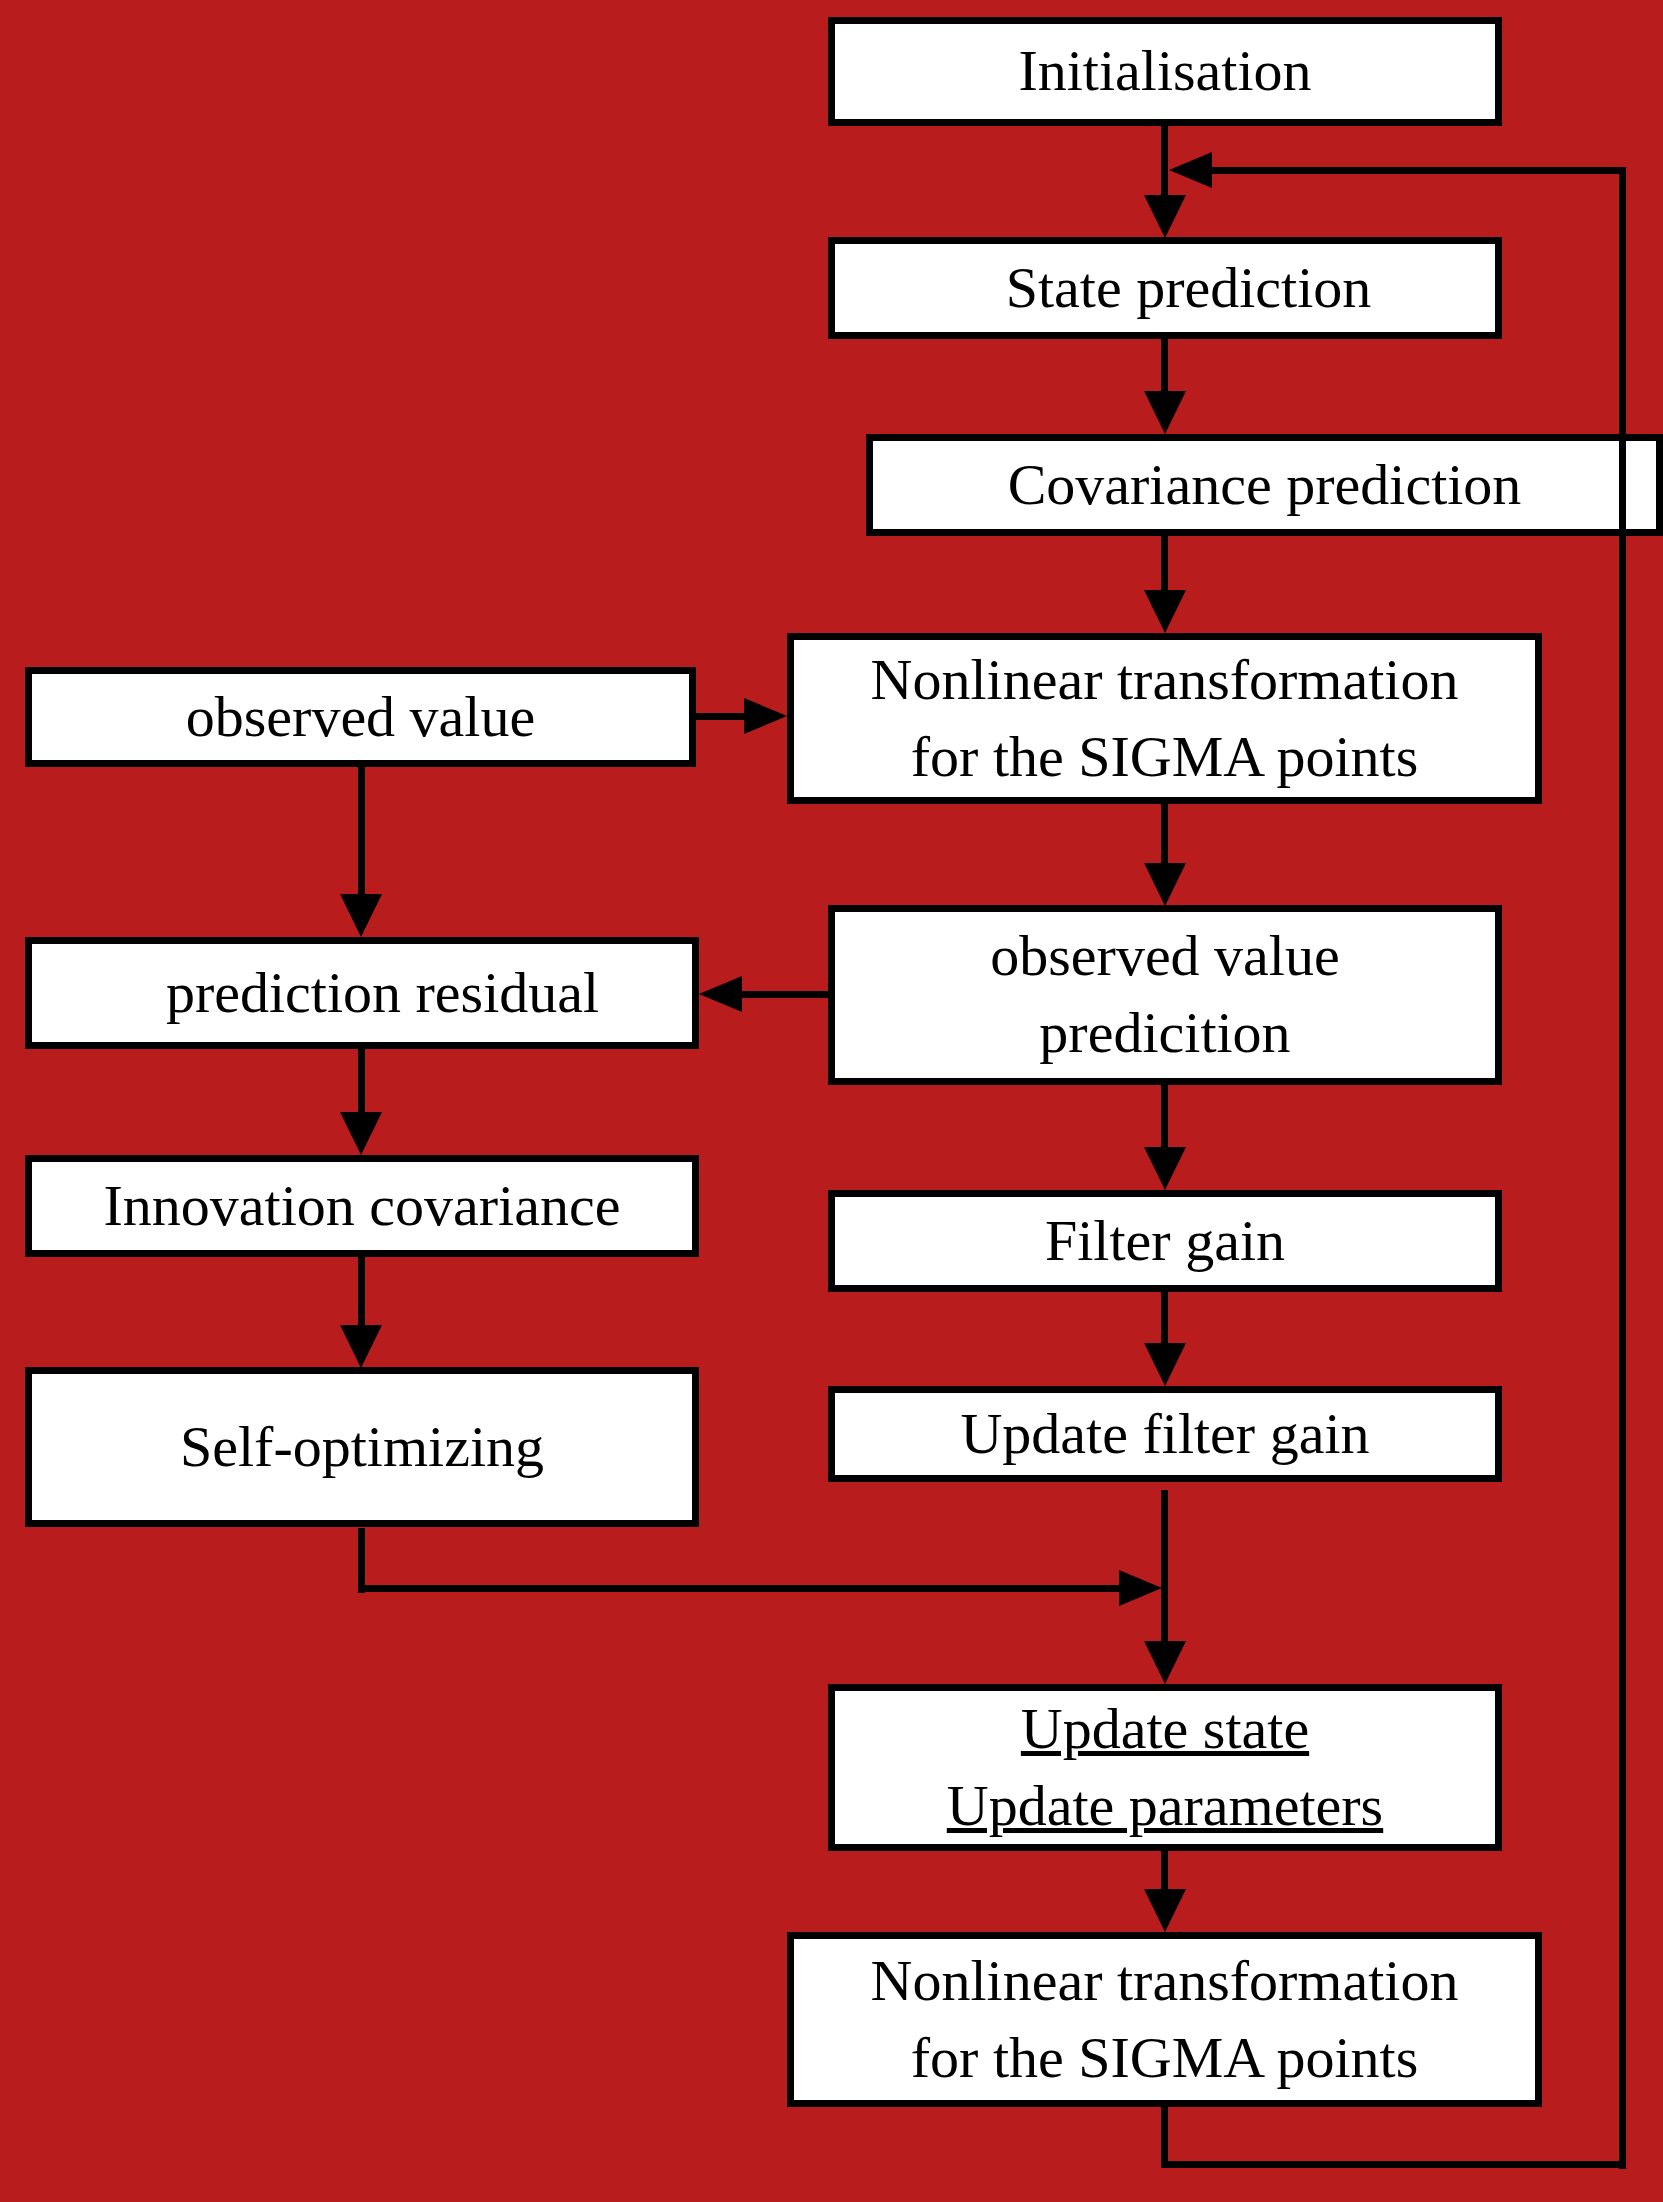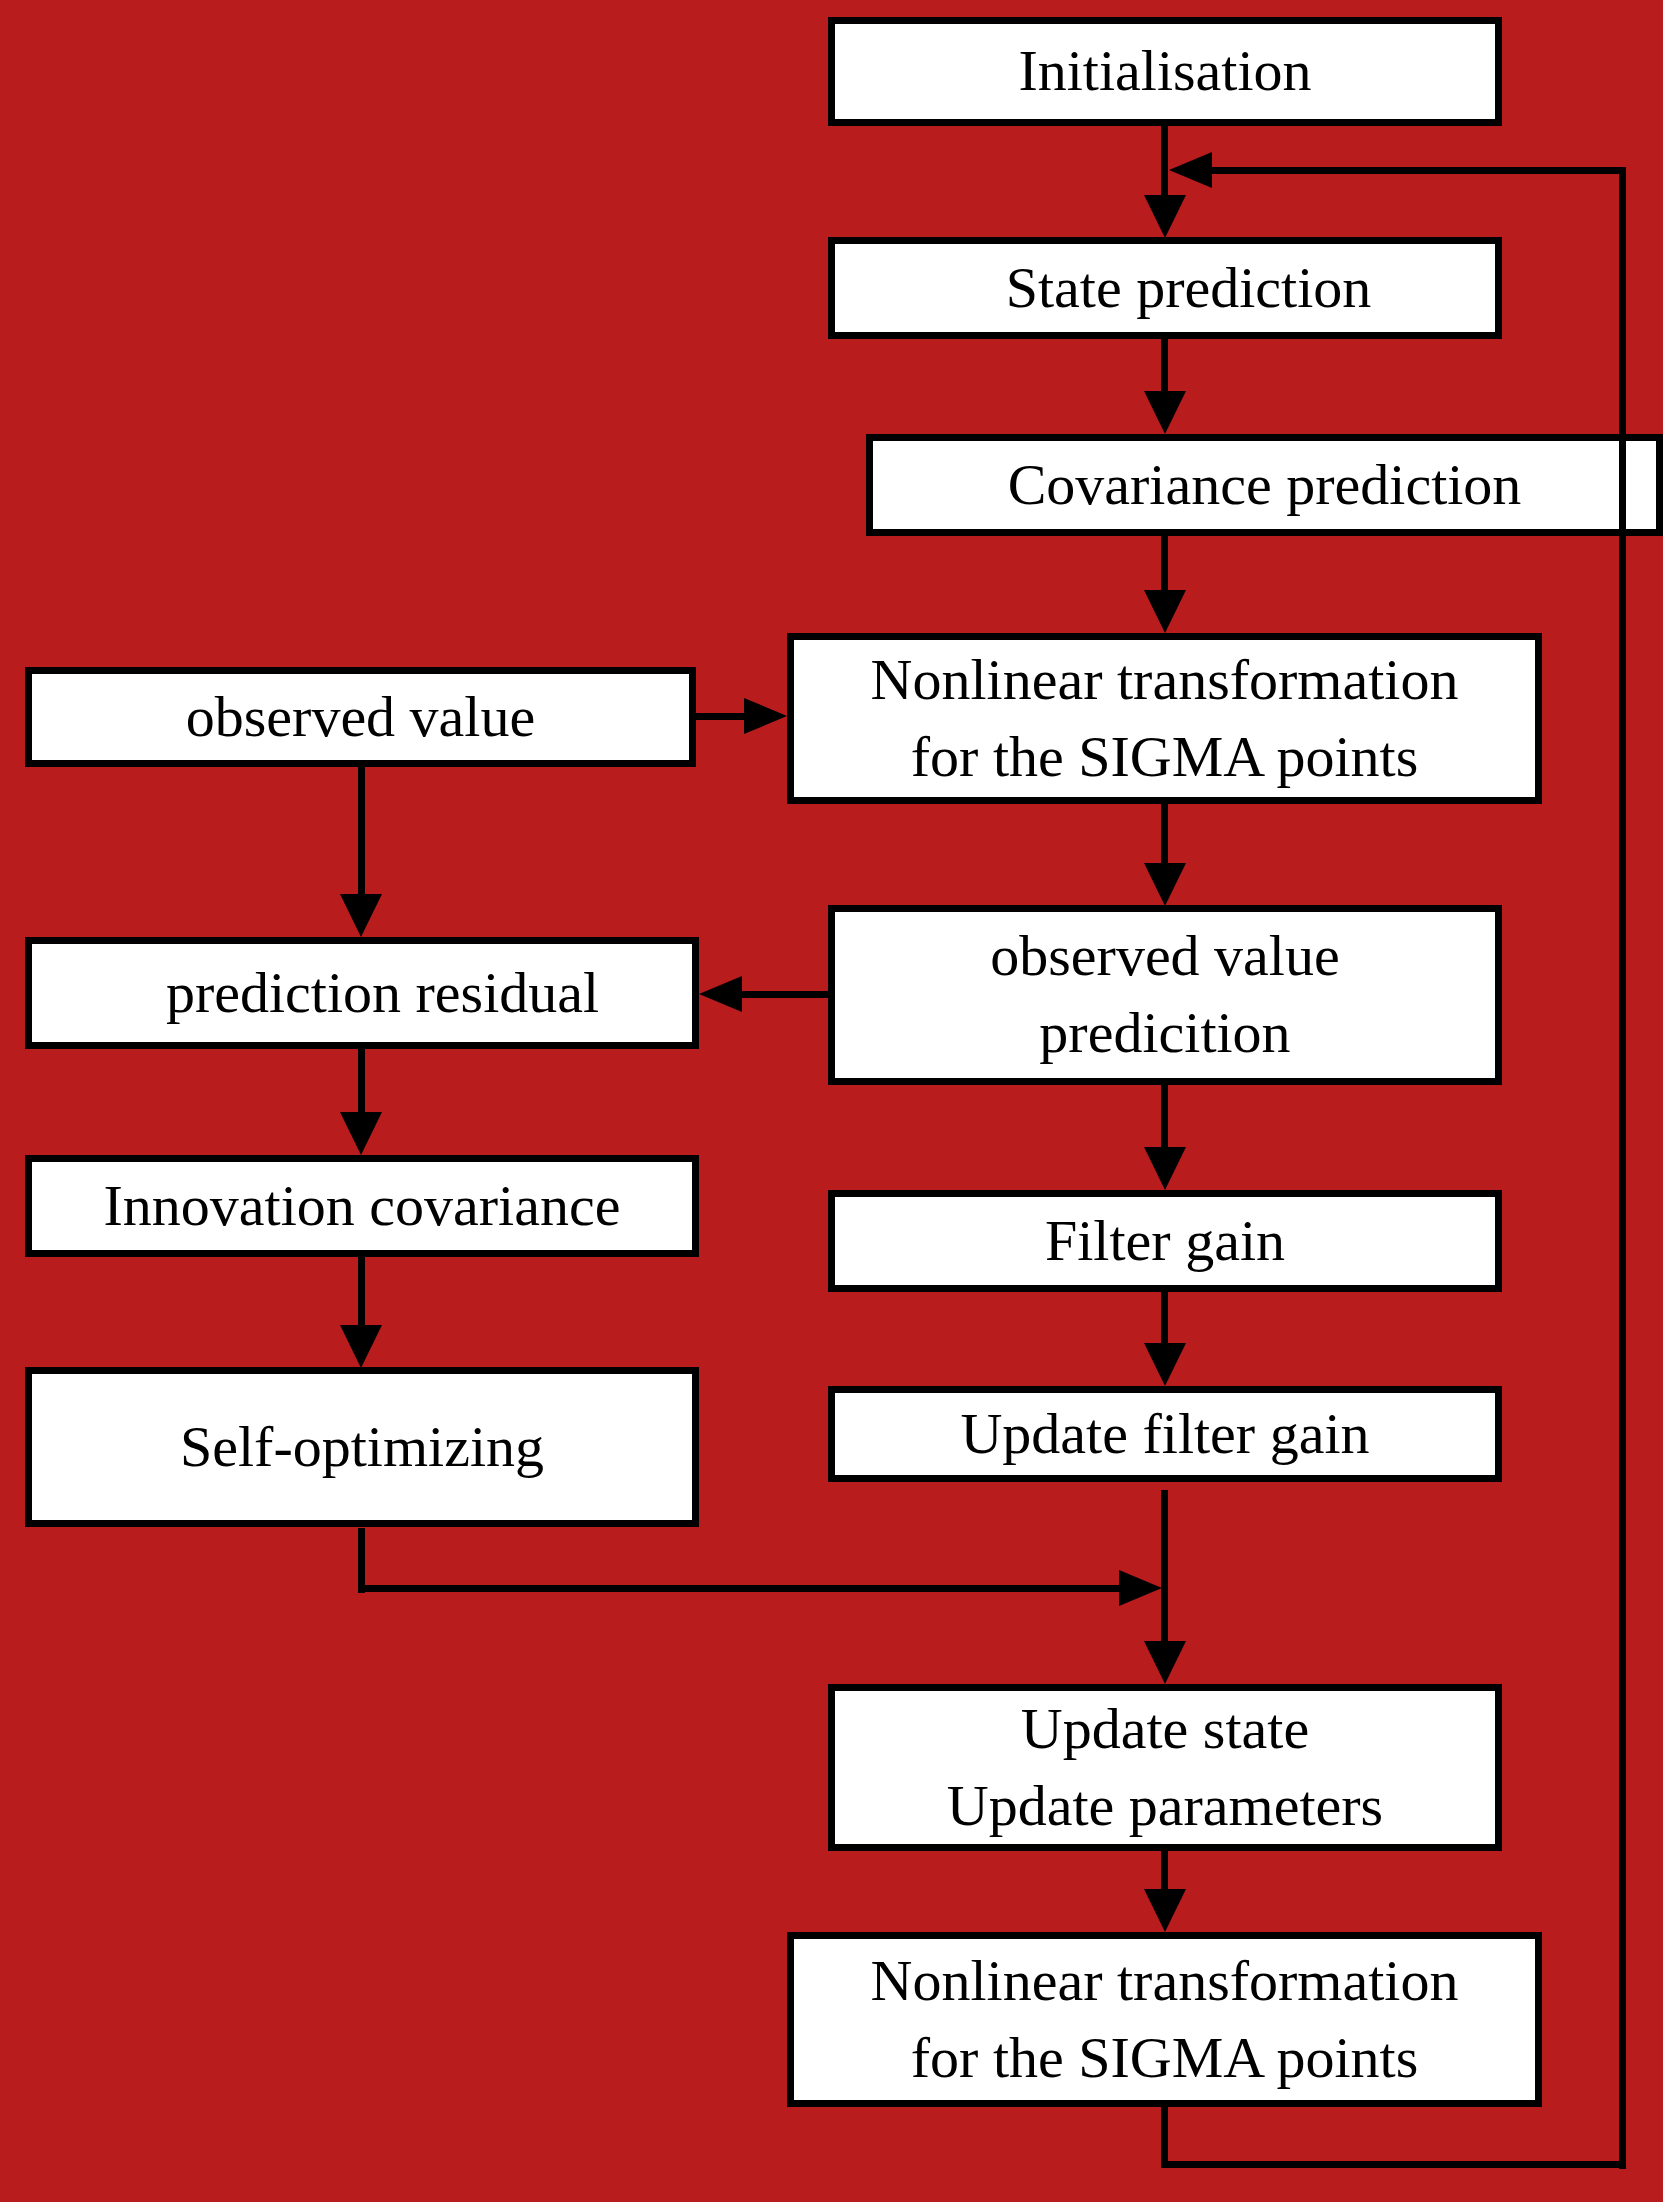--- a/index.html
+++ b/index.html
@@ -89,21 +89,21 @@
     </div>
     <div class="node" style="left: 828px; top: 1190px; width: 674px; height: 102px;">
       <span class="line">Filter gain</span>
     </div>
     <div class="node" style="left: 25px; top: 1367px; width: 674px; height: 160px;">
       <span class="line">Self-optimizing</span>
     </div>
     <div class="node" style="left: 828px; top: 1386px; width: 674px; height: 96px;">
       <span class="line">Update filter gain</span>
     </div>
-    <div class="node" style="left: 828px; top: 1684px; width: 674px; height: 167px;">
+    <div class="node" style="left: 828px; top: 1684px; width: 674px; height: 167px; text-decoration: underline;">
       <span class="line">Update state</span>
       <span class="line">Update parameters</span>
     </div>
     <div class="node" style="left: 787px; top: 1932px; width: 755px; height: 175px;">
       <span class="line">Nonlinear transformation</span>
       <span class="line">for the SIGMA points</span>
     </div>
     <div class="seg" style="left: 1161px; top: 125px; width: 7.4px; height: 75px;"></div>
     <div class="seg" style="left: 1161px; top: 339px; width: 7.4px; height: 56px;"></div>
     <div class="seg" style="left: 1161px; top: 536px; width: 7.4px; height: 58px;"></div>

